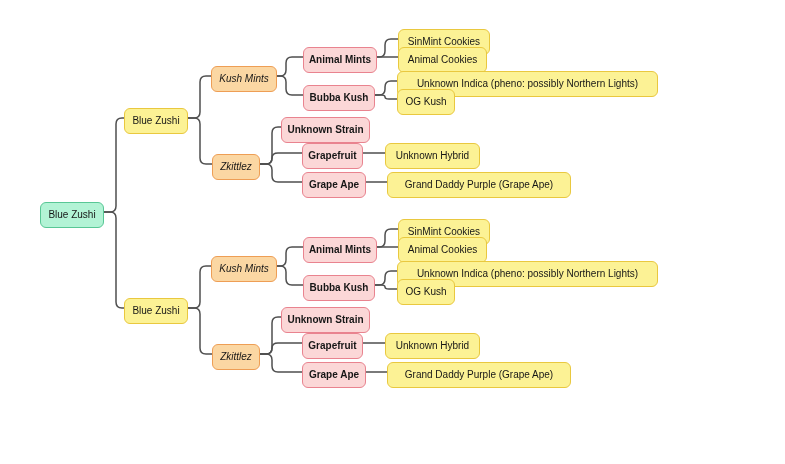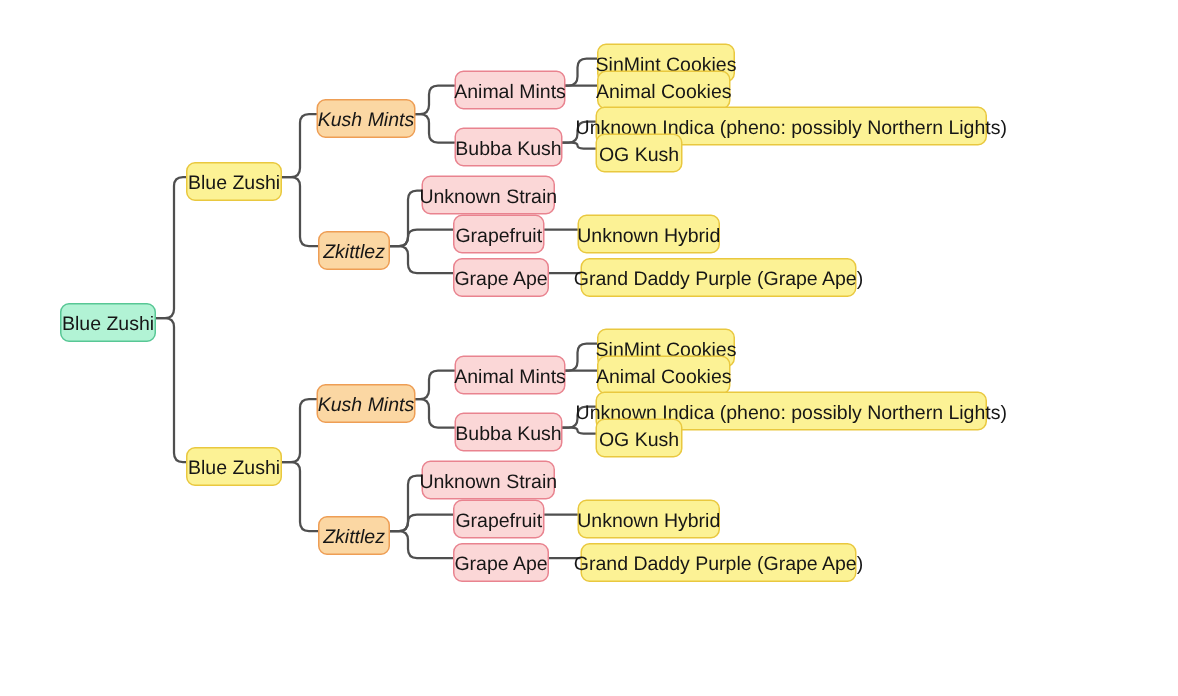--- a/index.html
+++ b/index.html
@@ -8,27 +8,27 @@
     background:var(--canvas,#ffffff);
     font-family:"Liberation Sans","DejaVu Sans",sans-serif;
   }
   .map{position:absolute;left:0;top:0;width:785px;height:464px;}
   svg.edges{position:absolute;left:0;top:0;}
   .edge{fill:none;stroke:var(--edge,#4f4f4f);stroke-width:1.5;stroke-linecap:round;}
   .node{
     position:absolute;height:20px;box-sizing:border-box;
     border:1.5px solid;border-radius:6px;
     display:flex;align-items:center;justify-content:center;
-    font-size:13px;line-height:1;white-space:nowrap;
+    font-size:10px;line-height:1;white-space:nowrap;
     color:var(--text,#161616);padding:12px 4px;cursor:default;
   }
   .v-root{background:var(--root-bg);border-color:var(--root-border);}
   .v-yellow{background:var(--yellow-bg);border-color:var(--yellow-border);}
   .v-orange{background:var(--orange-bg);border-color:var(--orange-border);font-style:italic;}
-  .v-pink{background:var(--pink-bg);border-color:var(--pink-border);}
+  .v-pink{background:var(--pink-bg);border-color:var(--pink-border);font-weight:bold;}
 </style>
 </head>
 <body>
 
 <div class="map">
 
   <svg class="edges" width="785" height="464" viewBox="0 0 785 464">
     <g>
 
       <path class="edge" d="M104 212 L110 212 Q116 212 116 206 L116 124 Q116 118 122 118 L124 118"></path>

